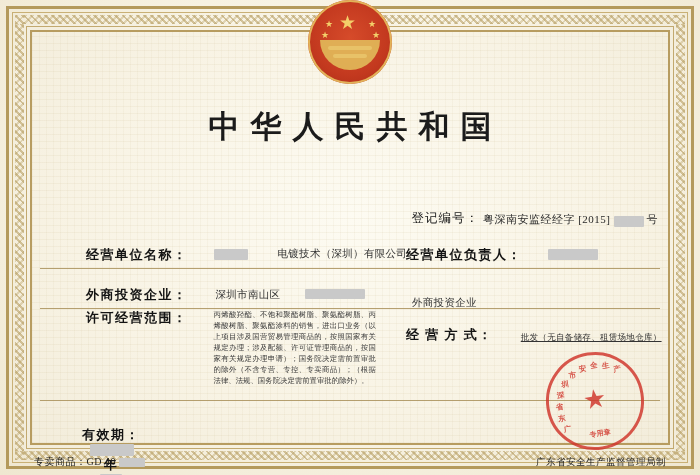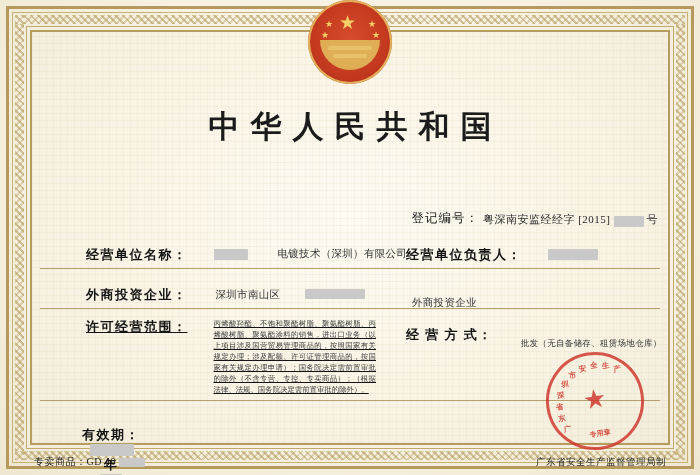--- a/index.html
+++ b/index.html
@@ -213,21 +213,21 @@
   .val {
     font-size: 10.5px;
     color: #333;
     margin-left: 6px;
     letter-spacing: .3px;
   }
 
   
   .r-name  { left: 52px; top: 212px; }
   .r-addr  { left: 52px; top: 252px; }
-  .r-scope { left: 52px; top: 284px; width: 290px; text-decoration: underline; }
+  .r-scope { left: 52px; top: 275px; width: 290px; }
 
   
   .r-person { left: 372px; top: 212px; }
   .r-type   { left: 372px; top: 252px; }
   .r-mode   { left: 372px; top: 292px; }
 
   .scope-text {
     font-size: 7.4px;
     line-height: 11px;
     color: #3a3a3a;
@@ -384,21 +384,21 @@
       <span class="lbl">经营单位负责人：</span>
       <span class="redact" style="width:50px;height:11px;margin-left:4px;margin-top:3px;"></span>
     </div>
 
     <div class="row r-type">
       <span class="val" style="margin-top:10px;">外商投资企业</span>
     </div>
 
     <div class="row r-mode">
       <span class="lbl">经 营 方 式：</span>
-      <span class="val" style="margin-top:12px;font-size:8.5px;">批发（无自备储存、租赁场地仓库）</span>
+      <span class="val" style="margin-top:6px;font-size:8.5px;text-decoration:underline;">批发（无自备储存、租赁场地仓库）</span>
     </div>
 
 
     <div class="seal">
       <div class="seal-star">★</div>
       <div class="seal-text">
         <span style="transform:rotate(-118deg) translate(0,-40px) rotate(118deg)">广</span>
         <span style="transform:rotate(-101deg) translate(0,-40px) rotate(101deg)">东</span>
         <span style="transform:rotate(-84deg) translate(0,-40px) rotate(84deg)">省</span>
         <span style="transform:rotate(-67deg) translate(0,-40px) rotate(67deg)">深</span>

